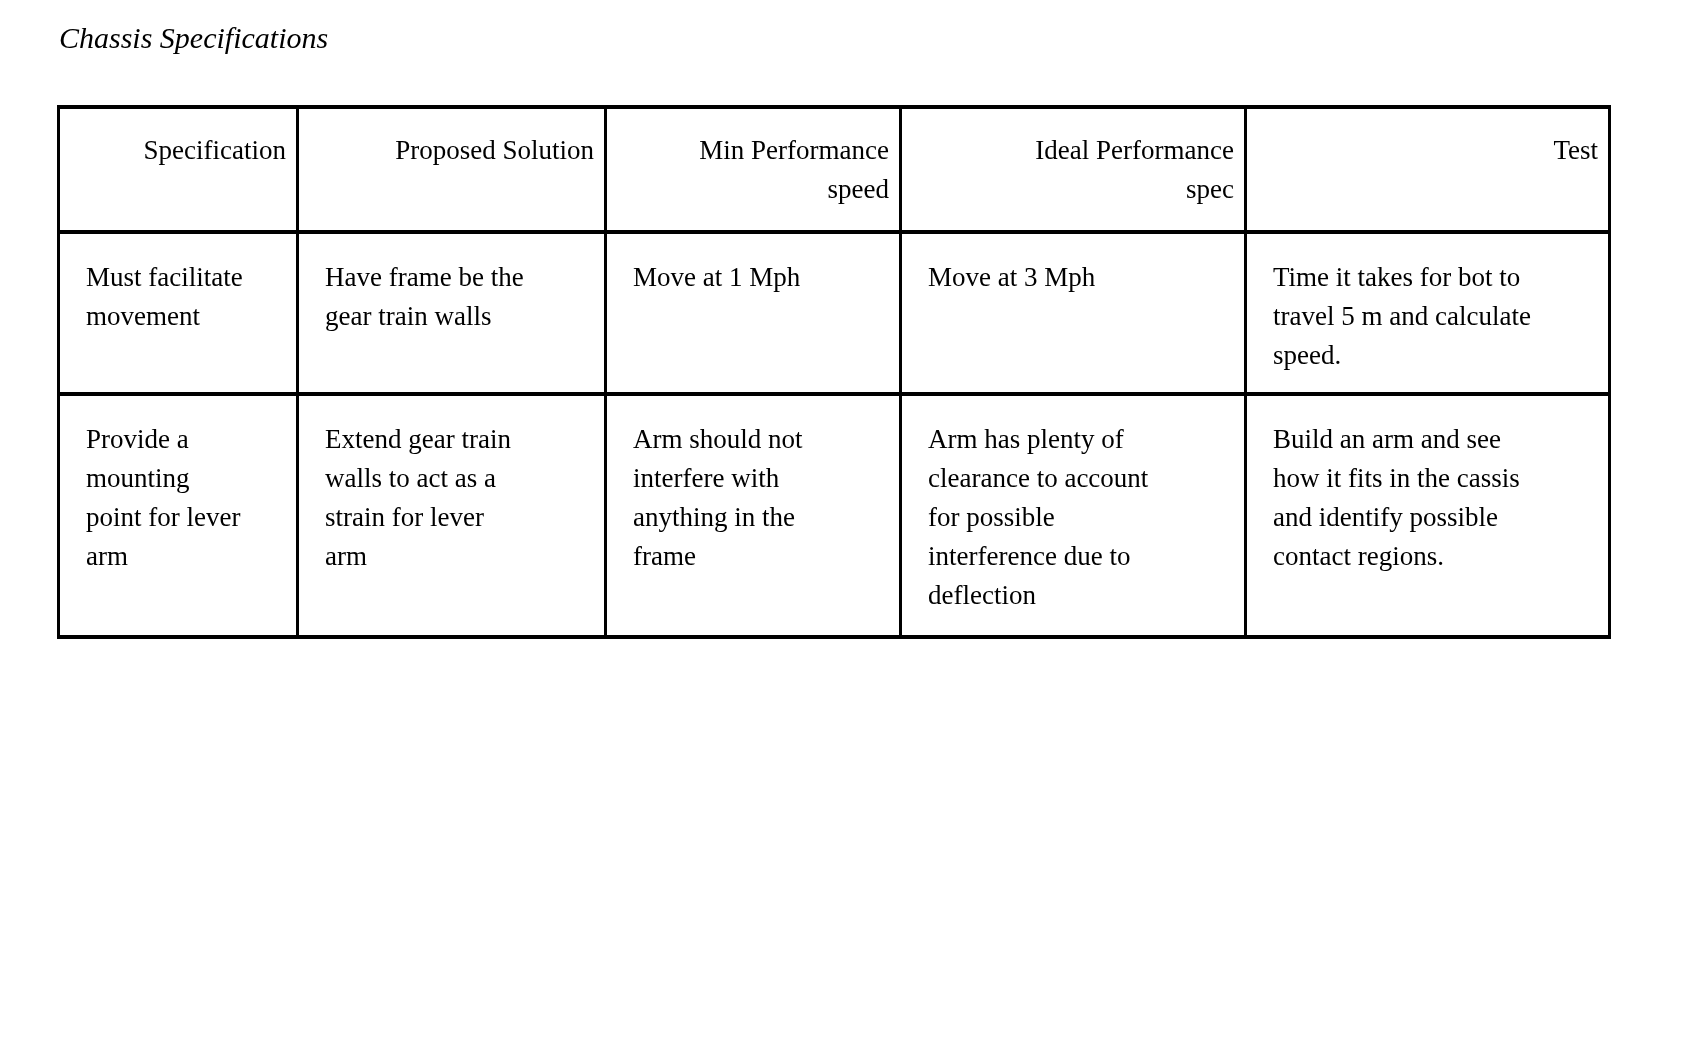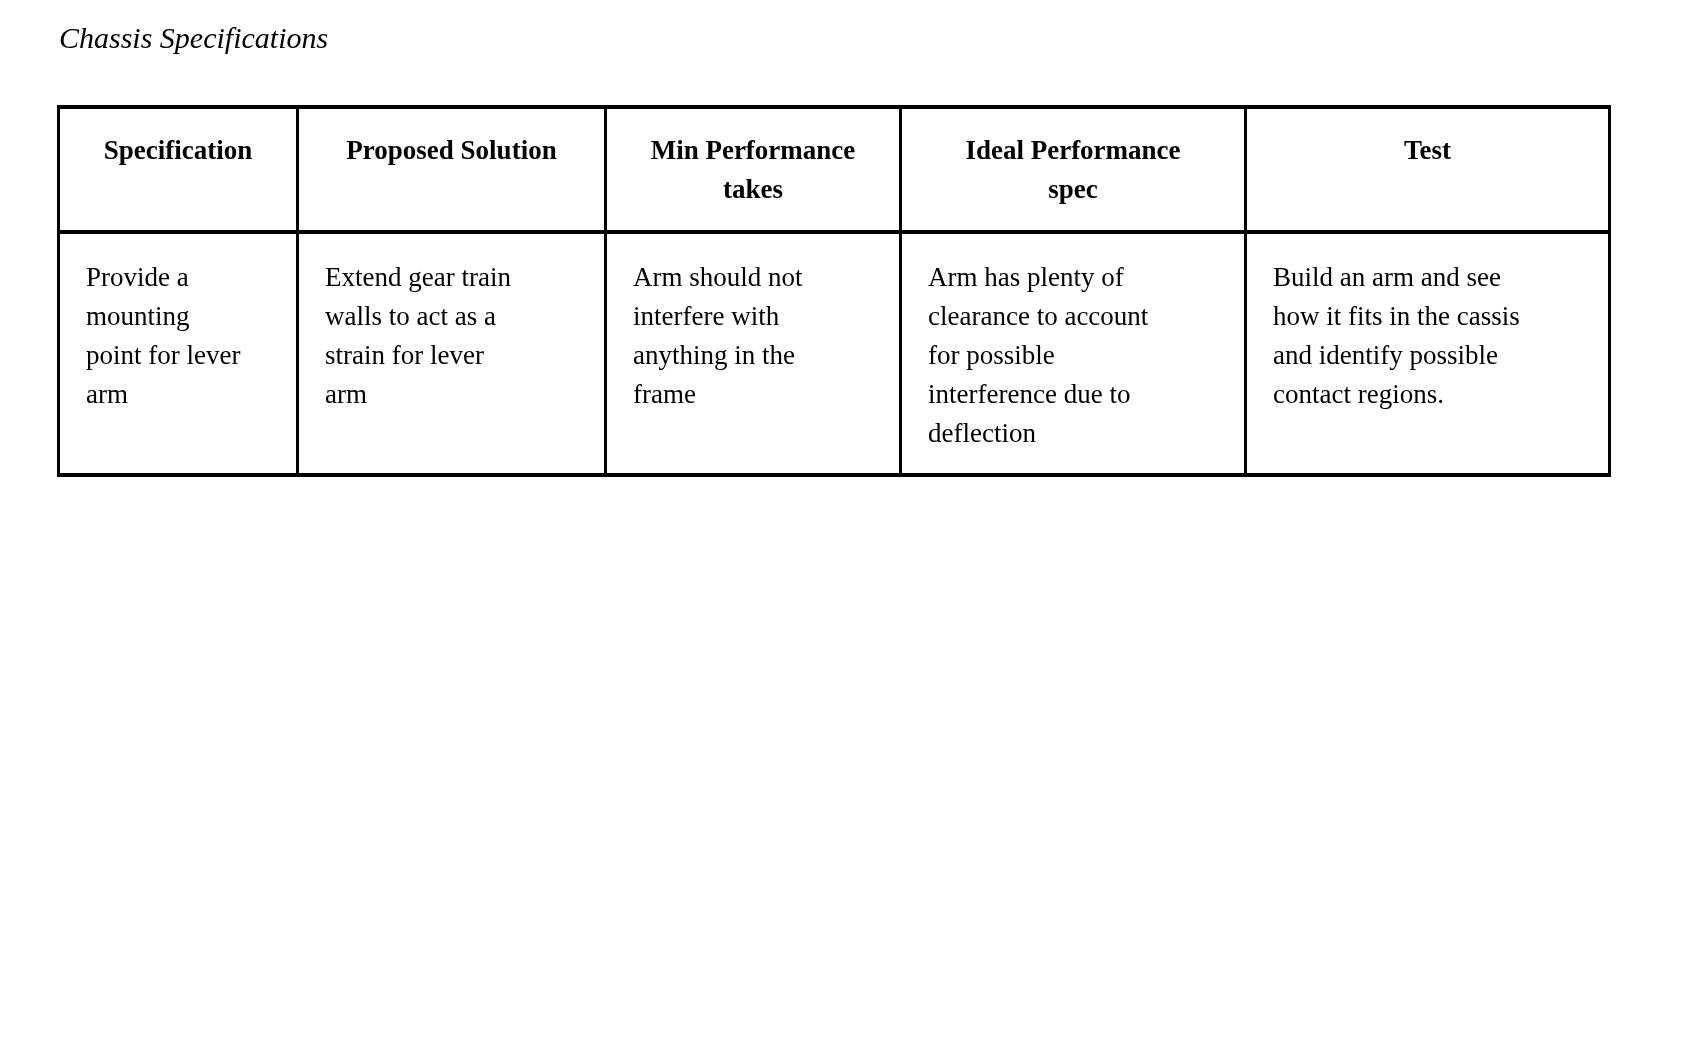--- a/index.html
+++ b/index.html
@@ -42,22 +42,22 @@
     border-bottom: 4px solid #000000;
     vertical-align: top;
     font-size: 27px;
     line-height: 39px;
     white-space: pre-line;
     overflow: hidden;
     box-sizing: border-box;
     color: #000000;
   }
   .spec-table th {
-    font-weight: bold;
-    text-align: center;
+    font-weight: normal;
+    text-align: right;
     padding: 22px 10px 0 10px;
     height: 125px;
   }
   .spec-table td {
     font-weight: normal;
     text-align: left;
     padding: 24px 20px 0 26px;
   }
   .row-1 td { height: 205px; }
   .row-2 td { height: 162px; }
@@ -82,27 +82,38 @@
         <col class="c2">
         <col class="c3">
         <col class="c4">
         <col class="c5">
     </colgroup>
     <thead>
       <tr class="header-row">
         <th>Specification</th>
         <th>Proposed Solution</th>
         <th>Min Performance
-takes</th>
+speed</th>
         <th>Ideal Performance
 spec</th>
         <th>Test</th>
       </tr>
     </thead>
     <tbody>
+      <tr class="row-2">
+        <td>Must facilitate
+movement</td>
+        <td>Have frame be the
+gear train walls</td>
+        <td>Move at 1 Mph</td>
+        <td>Move at 3 Mph</td>
+        <td>Time it takes for bot to
+travel 5 m and calculate
+speed.</td>
+      </tr>
       <tr class="row-3">
         <td>Provide a
 mounting
 point for lever
 arm</td>
         <td>Extend gear train
 walls to act as a
 strain for lever
 arm</td>
         <td>Arm should not

